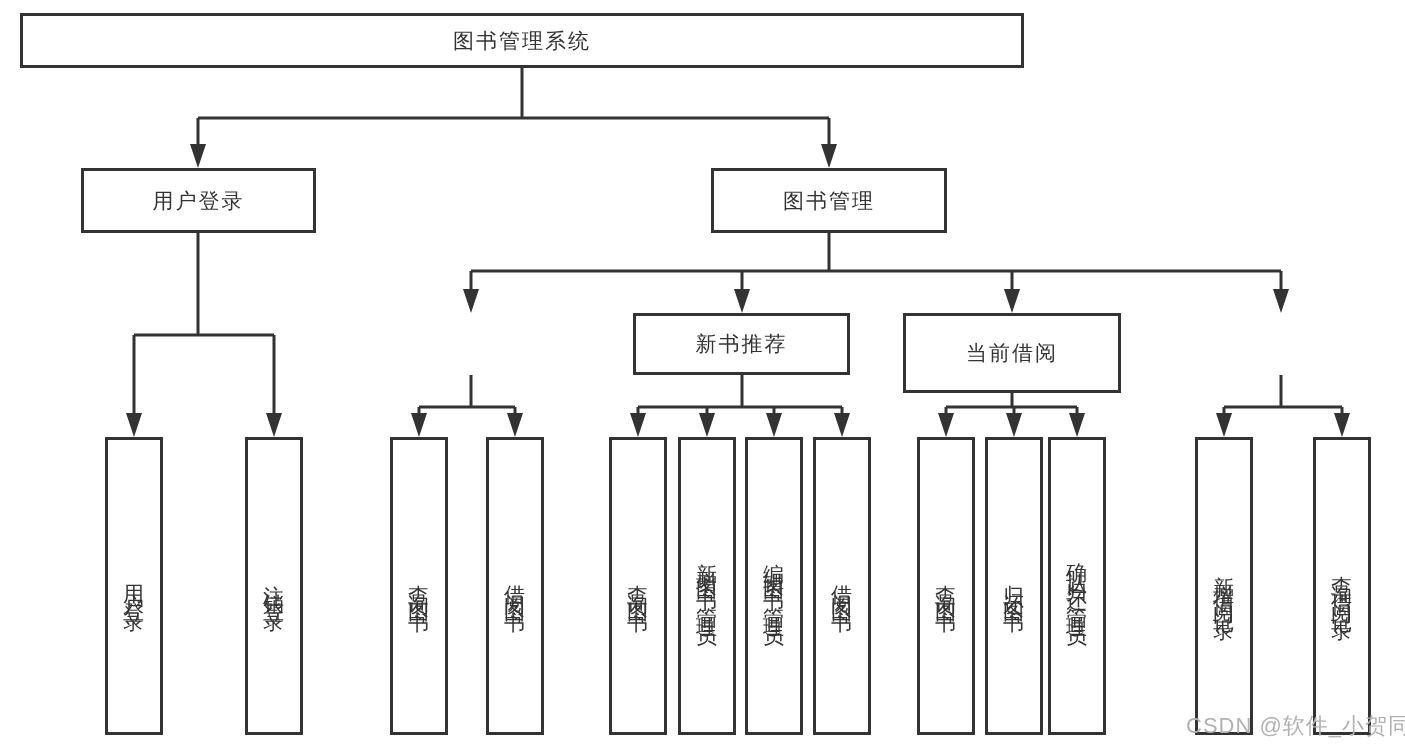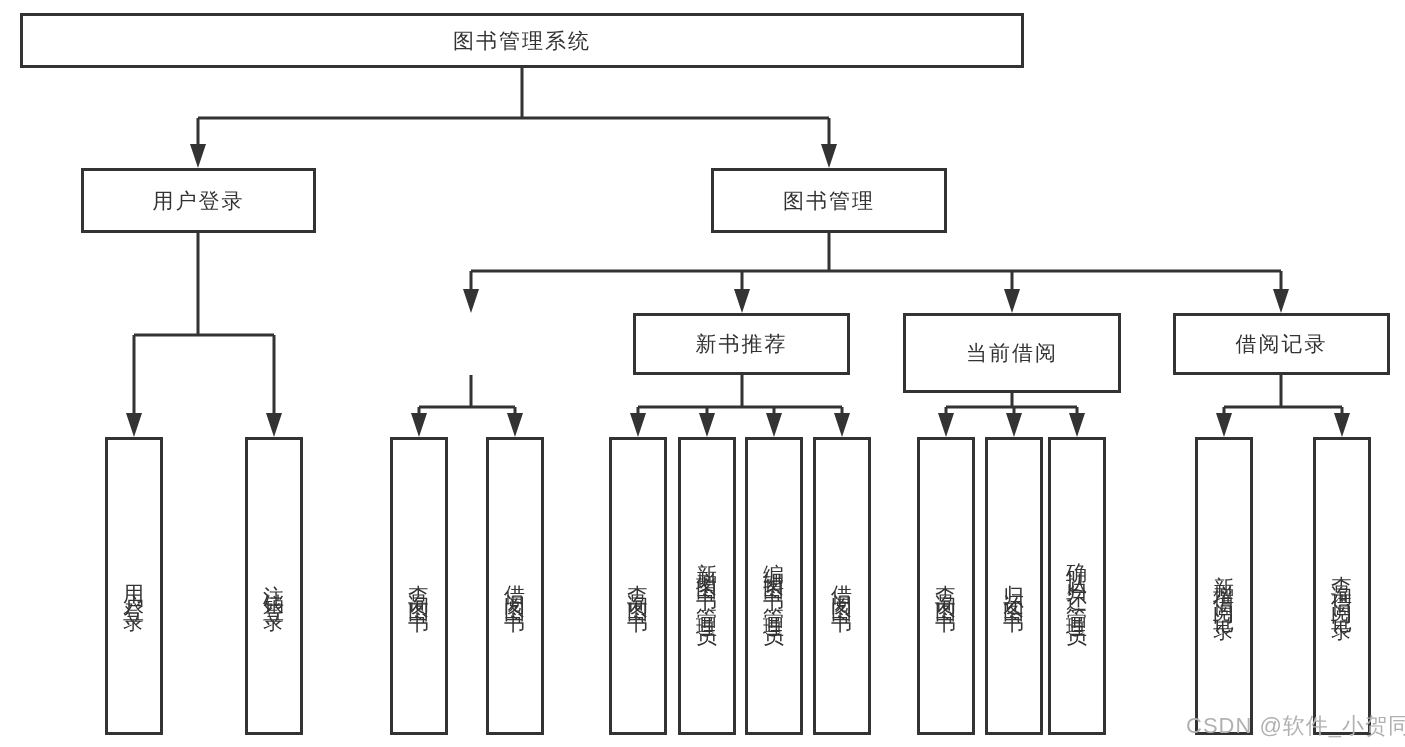--- a/index.html
+++ b/index.html
@@ -84,23 +84,20 @@
   <div class="box" style="left:711px;top:168px;width:236px;height:65px">
     <span>图书管理</span>
   </div>
 
   <div class="box" style="left:633px;top:313px;width:217px;height:62px">
     <span>新书推荐</span>
   </div>
   <div class="box" style="left:903px;top:313px;width:218px;height:80px">
     <span>当前借阅</span>
   </div>
-  <div class="box" style="left:1173px;top:313px;width:217px;height:62px">
-    <span>借阅记录</span>
-  </div>
 
   <div class="leaf" style="left:105px">
     <span>用户登录</span>
   </div>
   <div class="leaf" style="left:245px">
     <span>注销登录</span>
   </div>
 
   <div class="leaf" style="left:390px">
     <span>查询图书</span>

